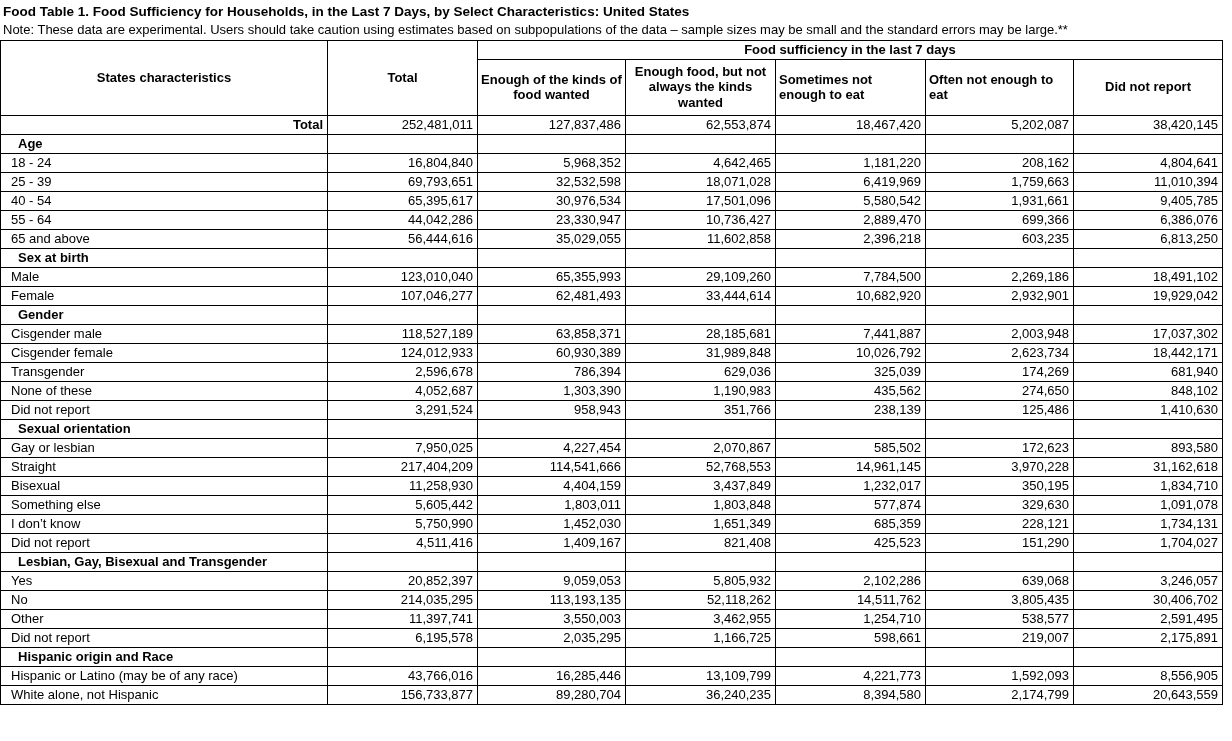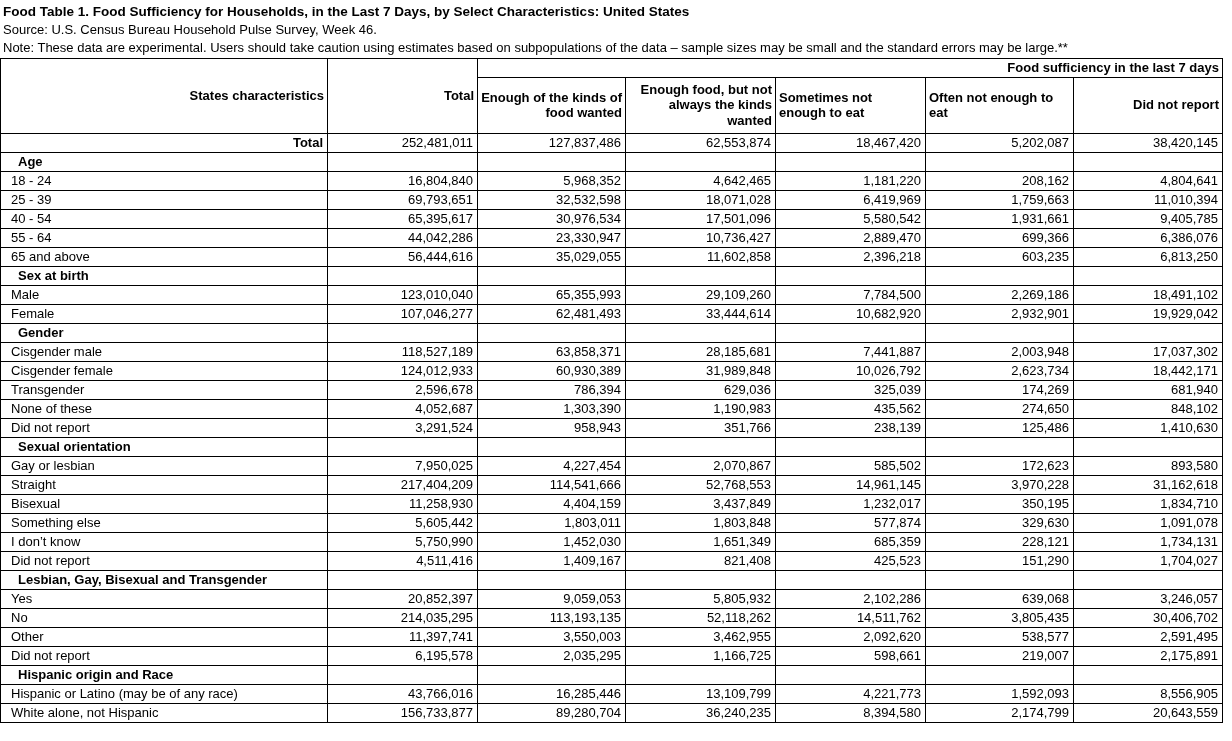--- a/index.html
+++ b/index.html
@@ -25,21 +25,21 @@
     table-layout: fixed;
     width: 1222px;
   }
   .food-table th, .food-table td {
     border: 1px solid #000;
     font-size: 13px;
     overflow: hidden;
   }
   thead th {
     font-weight: 700;
-    text-align: right;
+    text-align: center;
     vertical-align: middle;
     line-height: 1.22;
     padding: 1px 3px;
     white-space: normal;
   }
   tr.group-row th.group-label { height: 18px; }
   tr.cols-row th { height: 56px; }
   thead th.ta-left { text-align: left; }
 
   tbody td {
@@ -50,21 +50,20 @@
   tbody td.num { text-align: right; padding-right: 4px; }
   tbody td.label { text-align: left; padding-left: 10px; }
   tbody tr.section td.label { font-weight: 700; padding-left: 17px; }
   tbody tr.total td.label { font-weight: 700; text-align: right; padding-right: 4px; }
 </style>
 </head>
 <body>
 
 <div class="meta-block">
   <div class="meta-line title-line">Food Table 1. Food Sufficiency for Households, in the Last 7 Days, by Select Characteristics: United States</div>
-  <div class="meta-line">Source: U.S. Census Bureau Household Pulse Survey, Week 46.</div>
   <div class="meta-line">Note: These data are experimental. Users should take caution using estimates based on subpopulations of the data – sample sizes may be small and the standard errors may be large.**</div>
 </div>
 
 <table class="food-table">
   <colgroup>
     <col style="width:327px">
     <col style="width:150px">
     <col style="width:148px">
     <col style="width:150px">
     <col style="width:150px">
@@ -318,21 +317,21 @@
         <td class="num">52,118,262</td>
         <td class="num">14,511,762</td>
         <td class="num">3,805,435</td>
         <td class="num">30,406,702</td>
       </tr>
       <tr class="data">
         <td class="label">Other</td>
         <td class="num">11,397,741</td>
         <td class="num">3,550,003</td>
         <td class="num">3,462,955</td>
-        <td class="num">2,092,620</td>
+        <td class="num">1,254,710</td>
         <td class="num">538,577</td>
         <td class="num">2,591,495</td>
       </tr>
       <tr class="data">
         <td class="label">Did not report</td>
         <td class="num">6,195,578</td>
         <td class="num">2,035,295</td>
         <td class="num">1,166,725</td>
         <td class="num">598,661</td>
         <td class="num">219,007</td>

